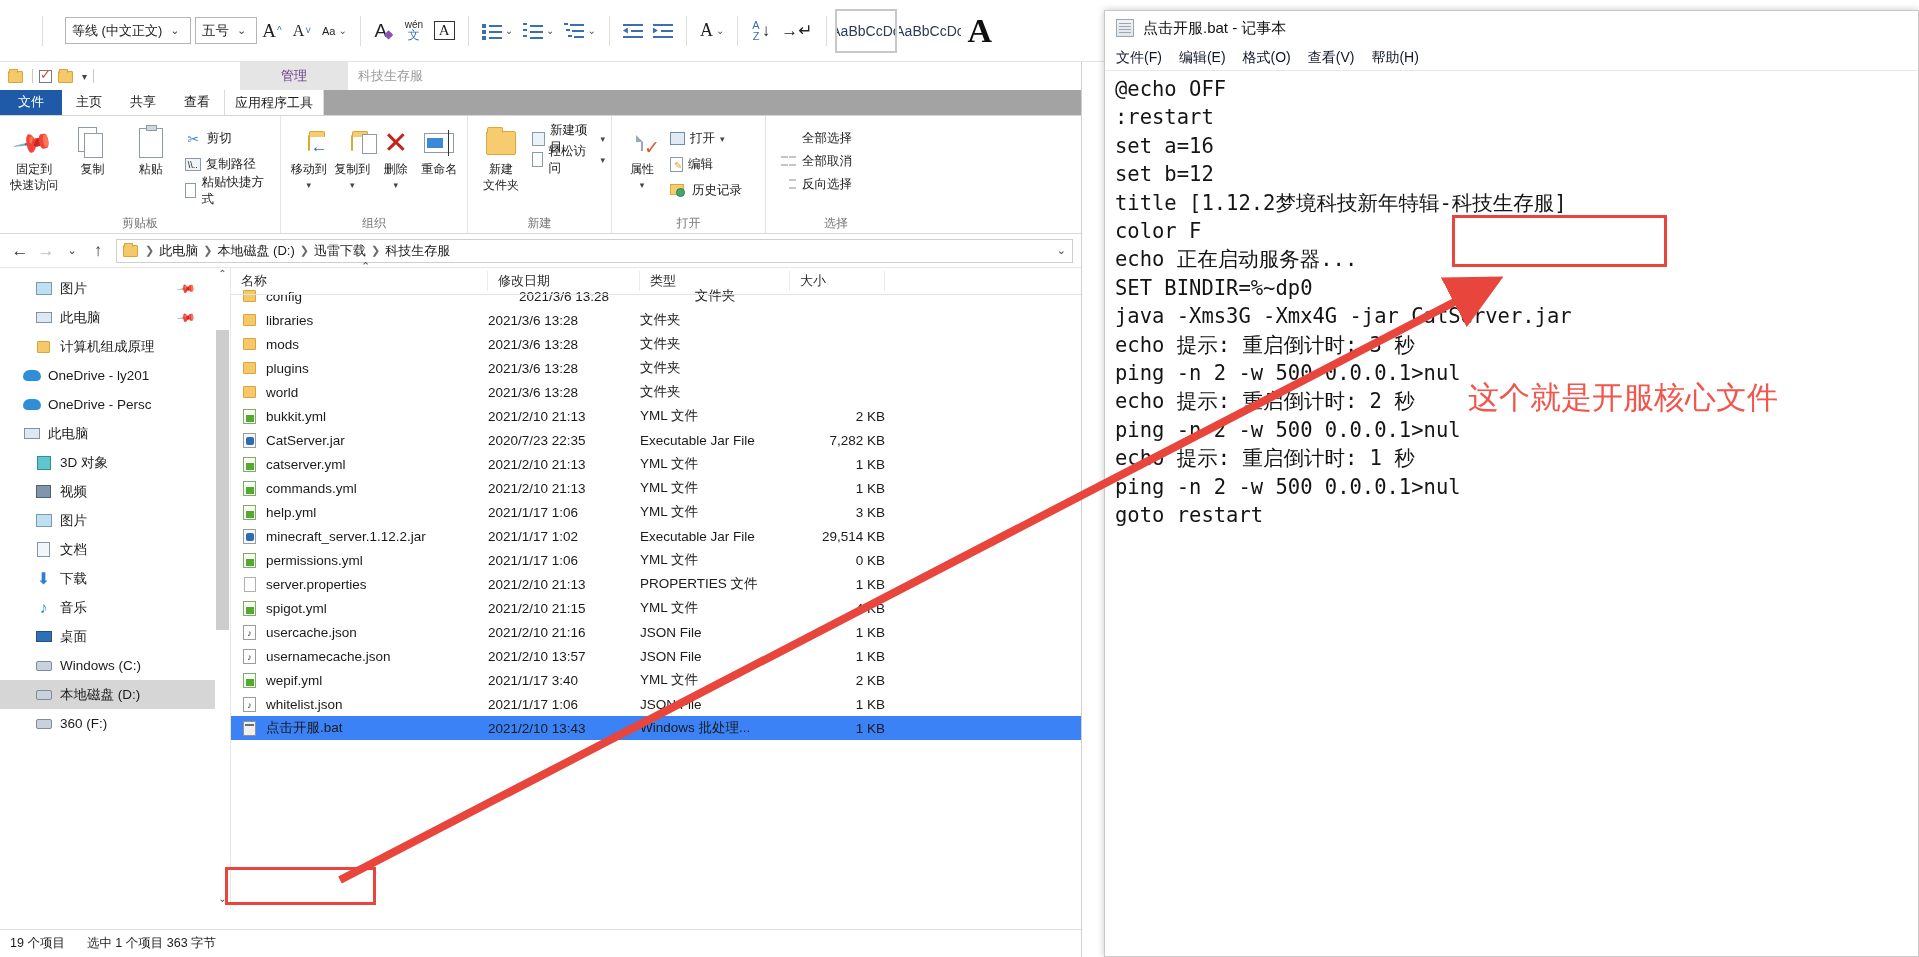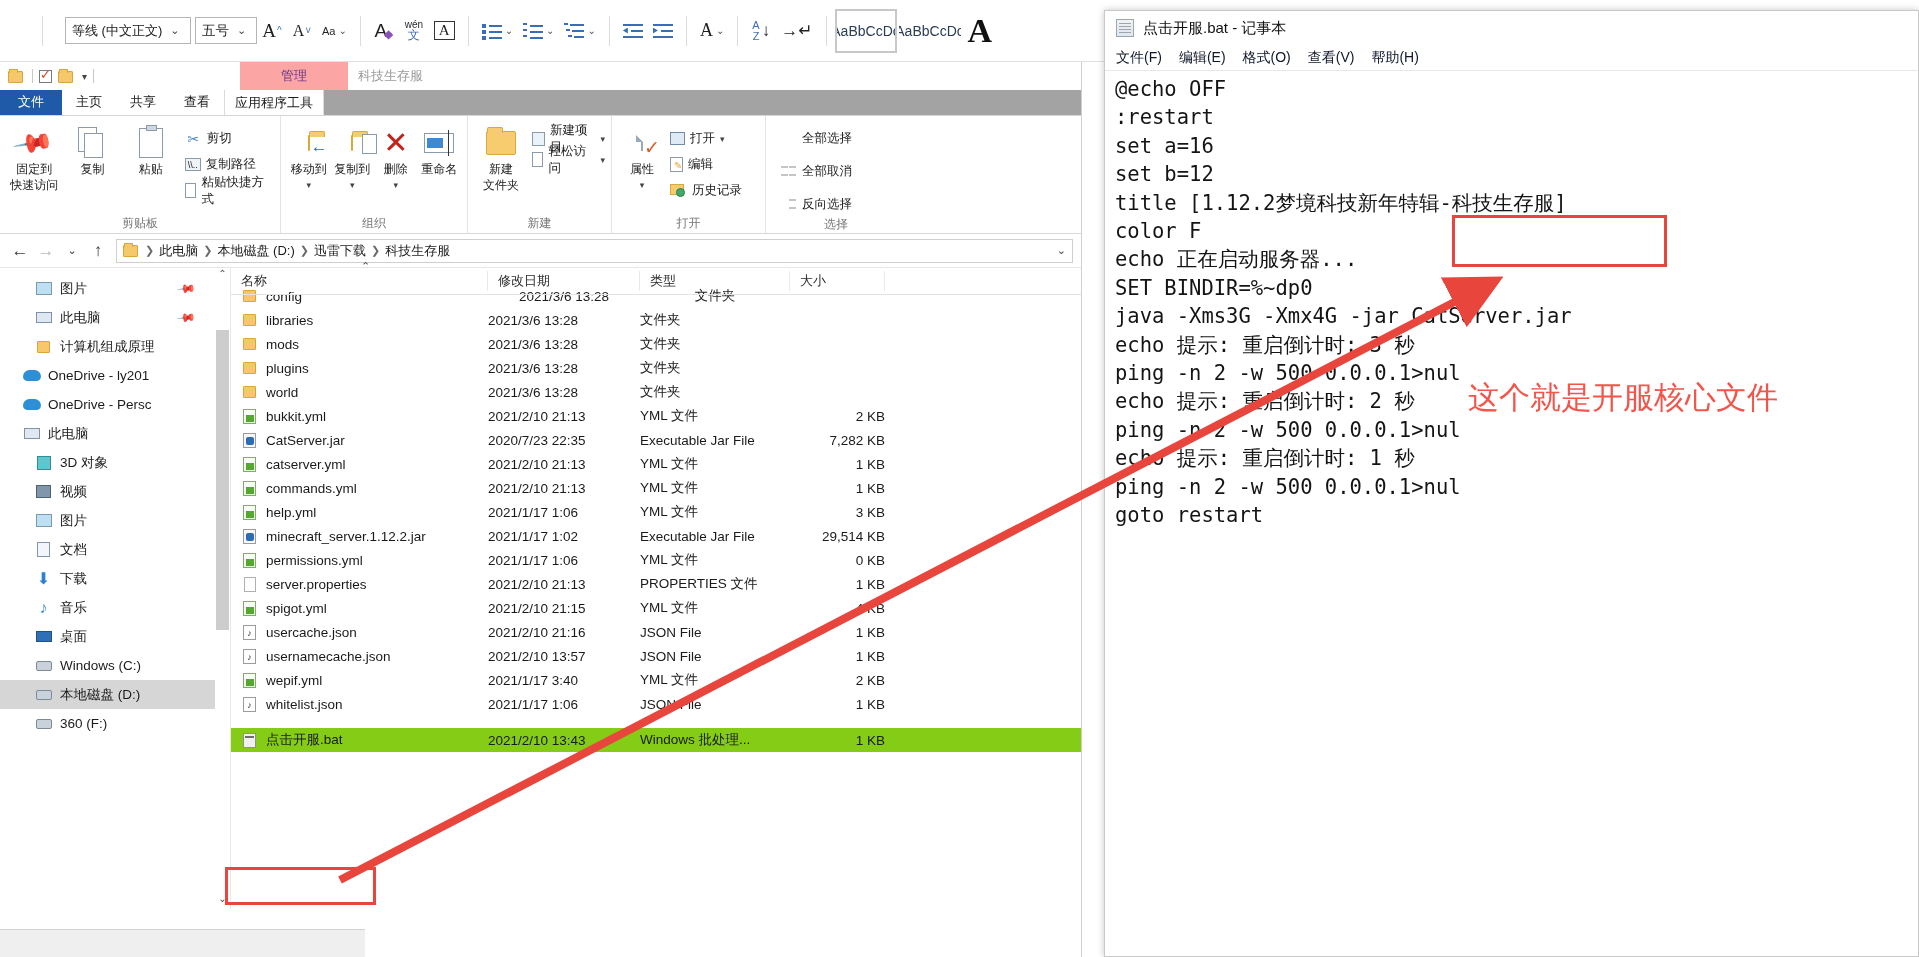--- a/index.html
+++ b/index.html
@@ -58,21 +58,21 @@
   }
   .folder-ico:before{
     content:""; position:absolute; left:0; top:-3px; width:7px; height:3px;
     background:#f5c96a; border:1px solid #dba53a; border-bottom:none; border-radius:1px 1px 0 0;
   }
   .qat-div{ width:1px;height:14px;background:#c8c8c8; }
   .chk-ico{ width:13px;height:13px;border:1px solid #7a7a7a;position:relative;background:#fff; }
   .chk-ico:after{ content:"✓"; position:absolute; left:0px; top:-4px; font-size:13px; color:#d04a2a;}
   .mgmt-tab{
     position:absolute; left:240px; top:0; width:108px; height:28px;
-    background:#fca5a5; color:#6b3a8a; font-size:13px;
+    background:#e5e5e5; color:#6b3a8a; font-size:13px;
     display:flex; align-items:center; justify-content:center;
   }
   .win-title{
     position:absolute; left:358px; top:0; height:28px; display:flex; align-items:center;
     font-size:13px; color:#9a9a9a;
   }
   #tabs{
     height:26px; display:flex; align-items:flex-end; background:#a3a3a3;
     border-bottom:1px solid #d6d6d6; padding-left:0px;
   }
@@ -149,21 +149,21 @@
   #navscroll .arr{ position:absolute; left:0; width:15px; height:16px; text-align:center; font-size:10px; color:#505050;}
   #list{ flex:1; position:relative; background:#fff; }
   #colhdr{
     height:27px; display:flex; align-items:center; border-bottom:1px solid #e3e3e3;
     font-size:13px; color:#2b2b2b; position:relative;
   }
   #colhdr .ch{ padding-left:10px; border-right:1px solid #eaeaea; height:20px; display:flex; align-items:center;}
   .row{
     height:24px; display:flex; align-items:center; font-size:13.5px; color:#1a1a1a;
   }
-  .row.sel{ background:#84cc16;margin-top:12px; }
+  .row.sel{ background:#3b82f6; }
   .c-name{ width:257px; display:flex; align-items:center; gap:8px; padding-left:10px; overflow:hidden;}
   .c-date{ width:152px; }
   .c-type{ width:150px; }
   .c-size{ width:95px; text-align:right; }
   .fi{ width:17px; height:17px; flex:0 0 17px; display:flex; align-items:center; justify-content:center;}
   .ymlico{ width:13px;height:15px;background:linear-gradient(#fdfdfd,#e9f7e2);border:1px solid #7fae6a;position:relative;}
   .ymlico:after{content:"";position:absolute;left:2px;bottom:1px;width:8px;height:7px;background:#56a832;}
   .jarico{ width:13px;height:15px;background:#f6f6f6;border:1px solid #9c9c9c;position:relative;}
   .jarico:after{content:"";position:absolute;left:2px;bottom:2px;width:8px;height:8px;background:#2a6db5;border-radius:2px;}
   .jsonico{ width:13px;height:15px;background:#fff;border:1px solid #9c9c9c;position:relative;font-size:9px;color:#333;text-align:center;line-height:14px;}
@@ -510,21 +510,21 @@
             </span>
             <span>历史记录</span>
           </div>
         </div>
       </div>
       <div class="glabel">打开</div>
     </div>
 
     <div class="rgroup" style="width:140px;border-right:none">
       <div class="items">
-        <div class="smallcol" style="margin-left:8px;gap:12px">
+        <div class="smallcol" style="margin-left:8px;gap:2px">
           <div class="smallbtn">
             <span class="sico" style="display:grid;grid-template-columns:7px 7px;grid-template-rows:7px 7px;gap:1px">
               <i style="background:#4f94d8"></i>
                 <i style="background:#4f94d8"></i>
                 <i style="background:#4f94d8"></i>
                 <i style="background:#4f94d8"></i>
             </span>
             <span>全部选择</span>
           </div>
           <div class="smallbtn">
@@ -911,20 +911,24 @@
             </div>
             <div class="c-date">2021/2/10 13:43</div>
             <div class="c-type">Windows 批处理...</div>
             <div class="c-size">1 KB</div>
           </div>
         </div>
     </div>
   </div>
 
   <div id="taskbar-strip"></div>
+  <div id="statusbar">
+    <span>19 个项目</span>
+    <span>选中 1 个项目  363 字节</span>
+  </div>
 </div>
 
 <div id="notepad">
   <div id="np-title">
     <span class="npico"></span>
     <span class="t">点击开服.bat - 记事本</span>
   </div>
   <div id="np-menu">
     <span>文件(F)</span>
     <span>编辑(E)</span>

